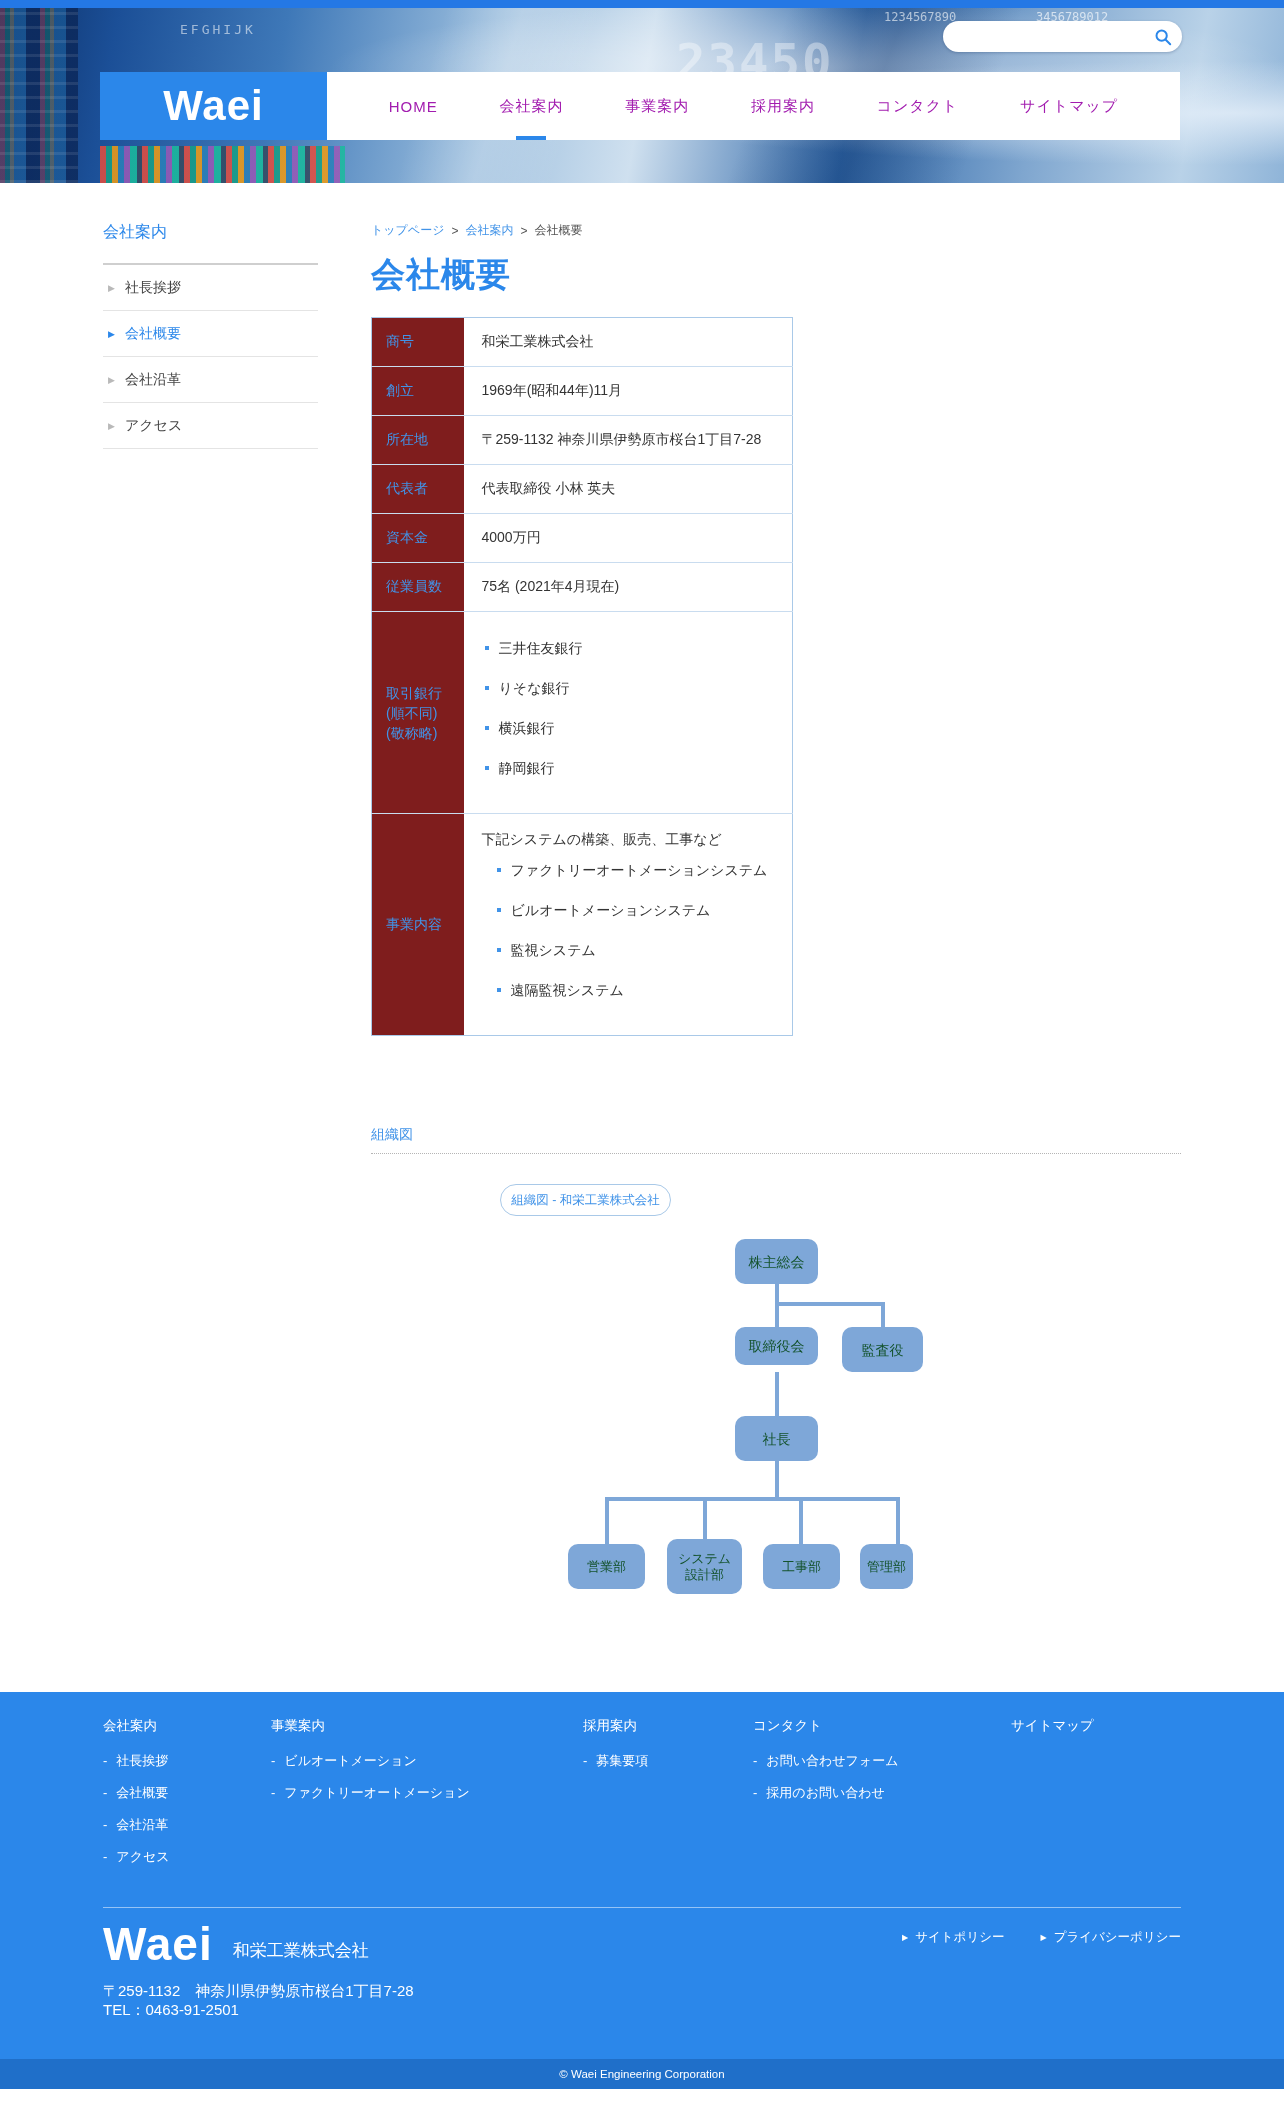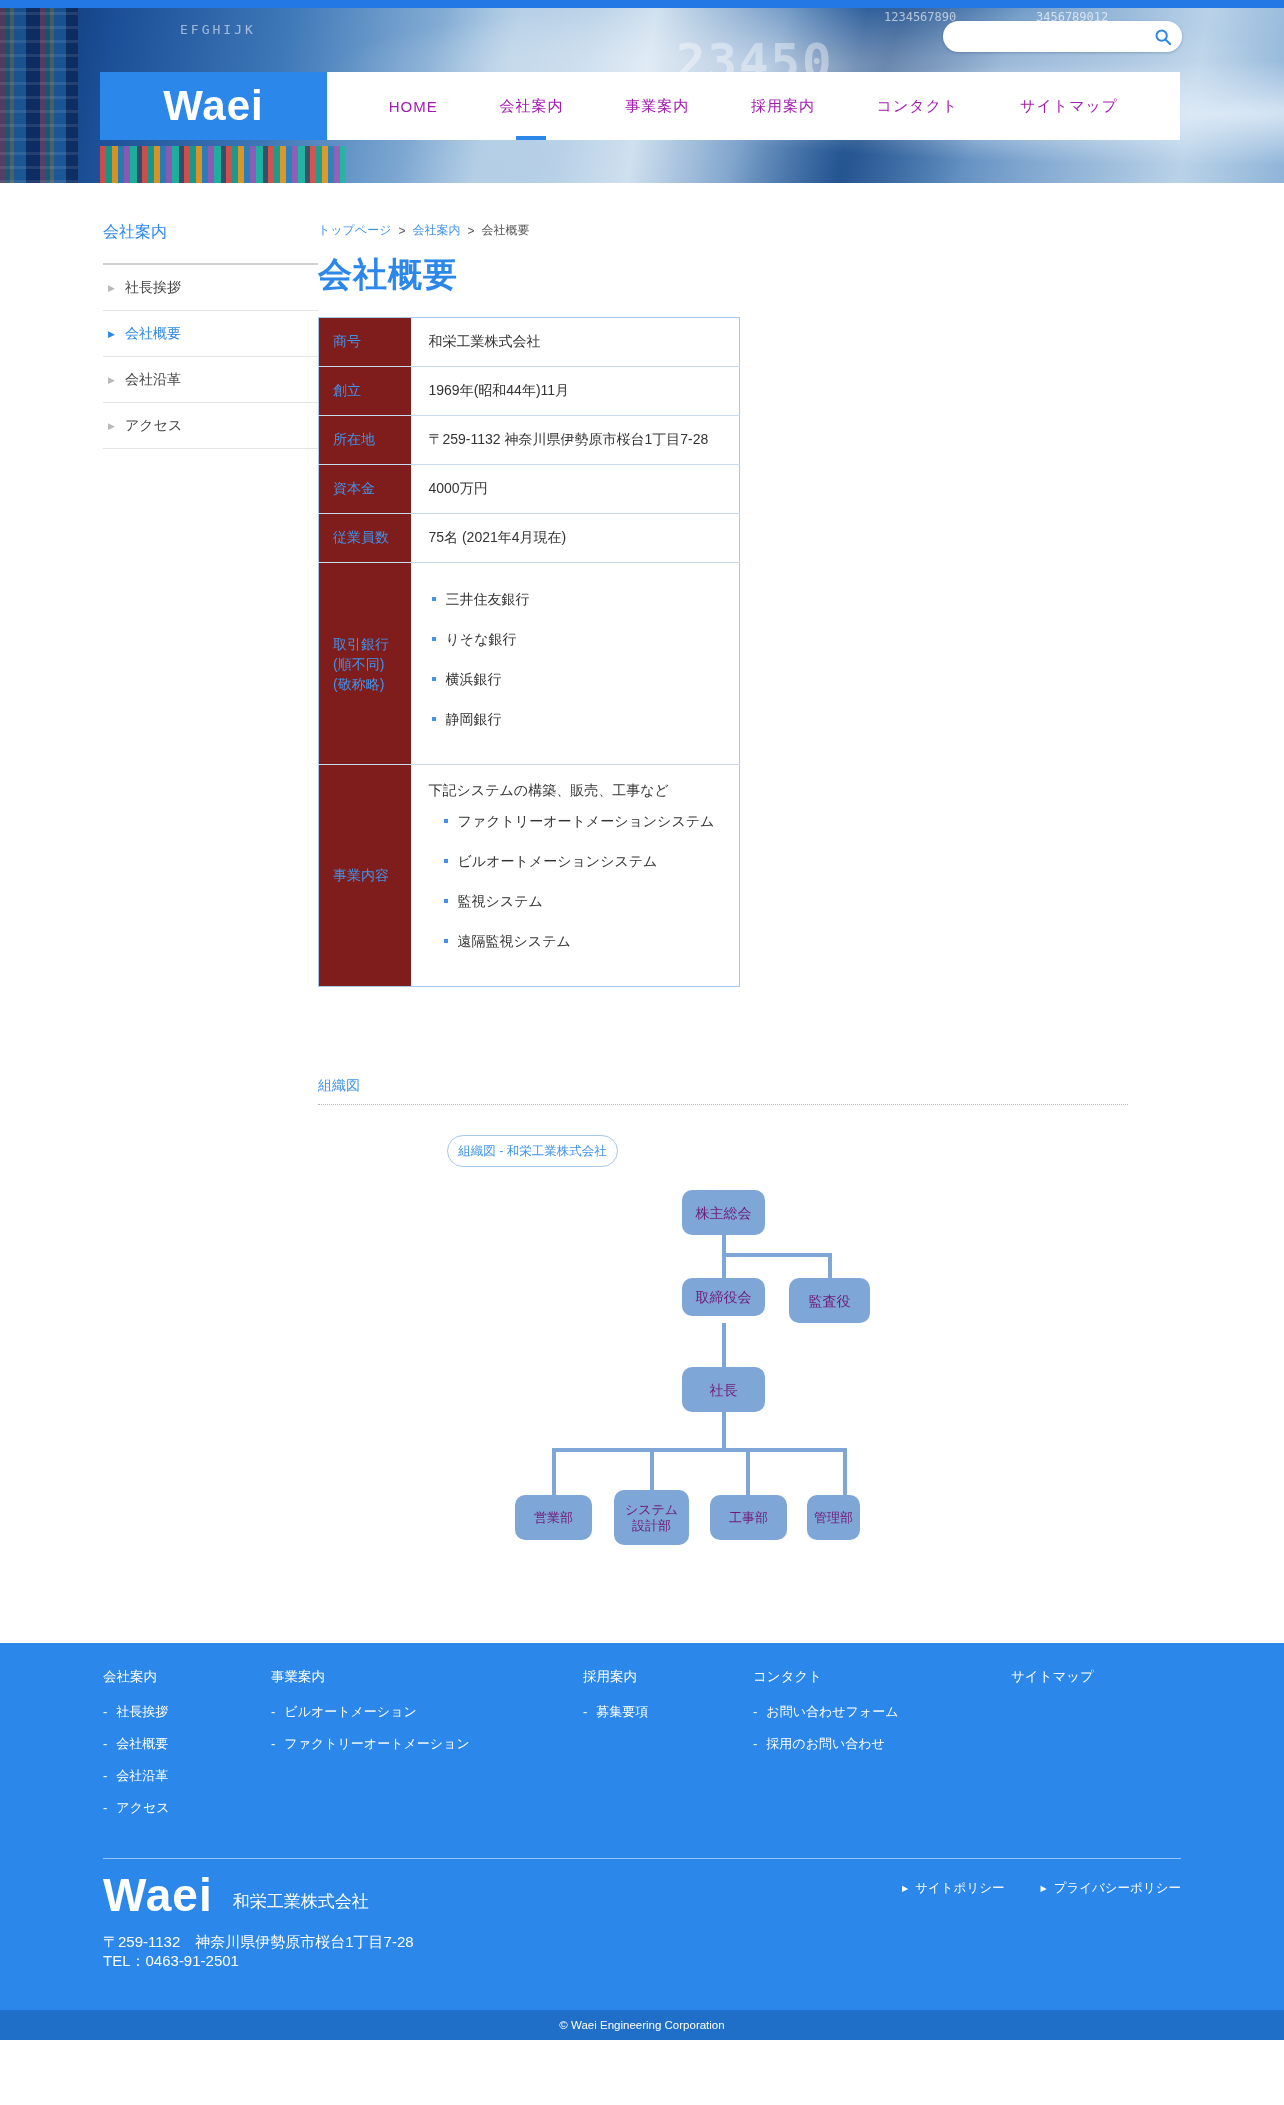--- a/index.html
+++ b/index.html
@@ -51,21 +51,21 @@
   
   .main { display:flex; padding-left:103px; margin-top:39px; }
   .sidebar { width:215px; flex-shrink:0; }
   .sidebar-title { font-size:16px; color:#2b87ea; padding-bottom:20px; }
   .sidebar-list { border-top:2px solid #cfcfcf; }
   .side-item { display:flex; align-items:center; gap:10px; padding:14px 0 13px 5px; border-bottom:1px solid #e4e4e4; font-size:14px; color:#444; cursor:pointer; }
   .side-item .marker { font-size:9px; color:#b9b9b9; }
   .side-item.active { color:#2b87ea; }
   .side-item.active .marker { color:#2b87ea; }
 
-  .content { width:810px; }
+  .content { margin-left:53px; width:810px; }
   .breadcrumb { font-size:12px; color:#555; display:flex; gap:7px; align-items:center; }
   .breadcrumb a { color:#4193e8; }
   .page-title { font-size:34px; font-weight:bold; color:#2b87ea; margin-top:13px; letter-spacing:1px; }
 
   
   .company-table { margin-top:19px; width:422px; border-collapse:collapse; border:1px solid #a9c9e8; }
   .company-table th { background:#7f1d1d; color:#4193e8; font-weight:normal; font-size:14px; text-align:left;
     width:92px; padding:15px 6px 15px 14px; border-bottom:1px solid #c9dcef; vertical-align:middle; }
   .company-table td { font-size:14px; color:#333; padding:15px 10px 15px 18px; border-bottom:1px solid #c9dcef; vertical-align:middle; }
   .company-table tr:last-child th, .company-table tr:last-child td { border-bottom:none; }
@@ -76,21 +76,21 @@
   .biz-intro { font-size:14px; color:#333; line-height:20px; }
   td .indent { margin-left:12px; }
   .meta { margin-top:16px; font-size:12.5px; color:#333; }
 
   
   .org-section { margin-top:90px; }
   .org-heading { font-size:14px; color:#4193e8; padding-bottom:9px; border-bottom:1px dotted #b5b5b5; }
   .org-title-box { margin:30px 0 0 129px; width:171px; height:32px; border:1px solid #a9c9e8; border-radius:16px;
     display:flex; align-items:center; justify-content:center; font-size:12.5px; color:#4193e8; }
   .org-chart { position:relative; height:440px; margin-top:0; margin-bottom:36px; }
-  .org-node { position:absolute; background:#7ea7d8; color:#701a75; border-radius:10px; display:flex; flex-direction:column;
+  .org-node { position:absolute; background:#7ea7d8; color:#14532d; border-radius:10px; display:flex; flex-direction:column;
     align-items:center; justify-content:center; font-size:14px; line-height:18px; text-align:center; }
   .n-shareholders { left:364px; top:23px;  width:83px; height:45px; }
   .n-board        { left:364px; top:111px; width:83px; height:38px; }
   .n-auditor      { left:471px; top:111px; width:81px; height:45px; }
   .n-president    { left:364px; top:200px; width:83px; height:45px; }
   .n-dept1 { left:197px; top:328px; width:77px; height:45px; font-size:13px; }
   .n-dept2 { left:296px; top:323px; width:75px; height:55px; font-size:13px; line-height:16px; }
   .n-dept3 { left:392px; top:328px; width:77px; height:45px; font-size:13px; }
   .n-dept4 { left:489px; top:328px; width:53px; height:45px; font-size:13px; }
   .org-line { position:absolute; background:#7ea7d8; }
@@ -203,20 +203,24 @@
       </tr>
       <tr>
         <th>創立</th>
         <td>1969年(昭和44年)11月</td>
       </tr>
       <tr>
         <th>所在地</th>
         <td>〒259-1132 神奈川県伊勢原市桜台1丁目7-28</td>
       </tr>
       <tr>
+        <th>代表者</th>
+        <td>代表取締役 小林 英夫</td>
+      </tr>
+      <tr>
         <th>資本金</th>
         <td>4000万円</td>
       </tr>
       <tr>
         <th>従業員数</th>
         <td>75名 (2021年4月現在)</td>
       </tr>
       <tr>
         <th>
           <div class="banks-label">

